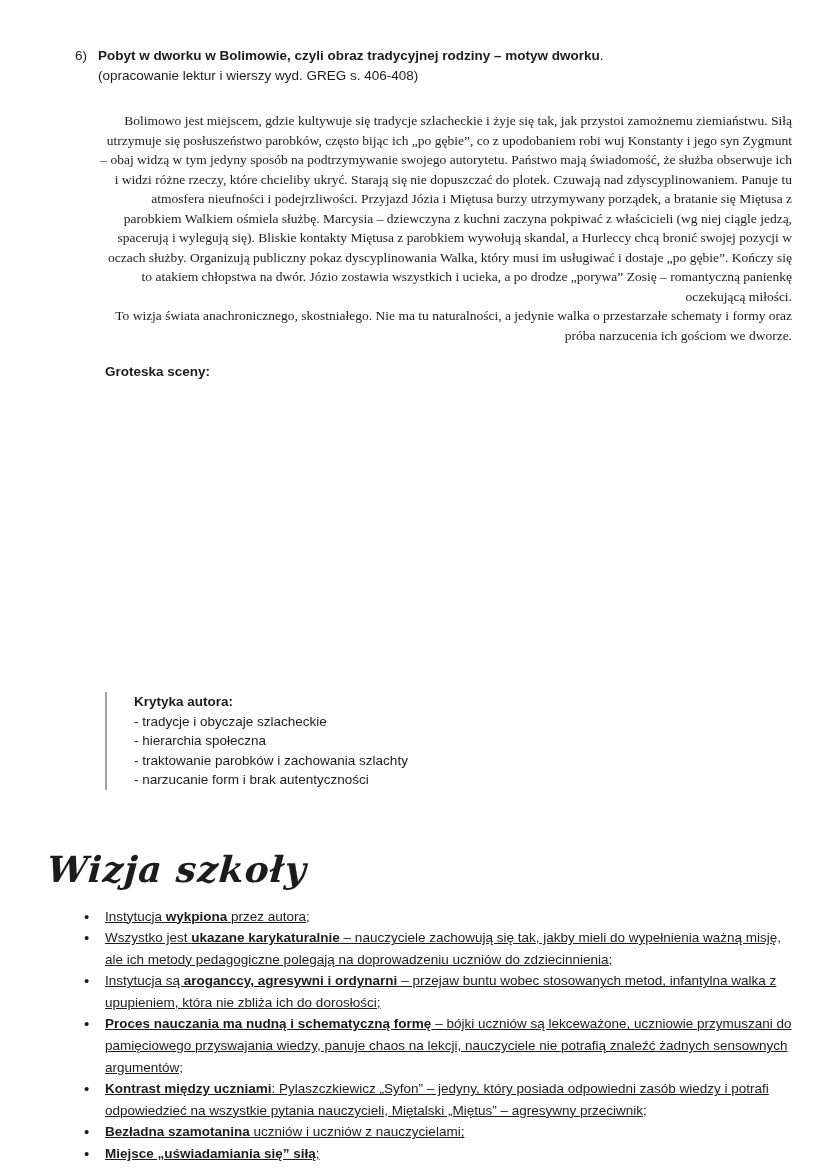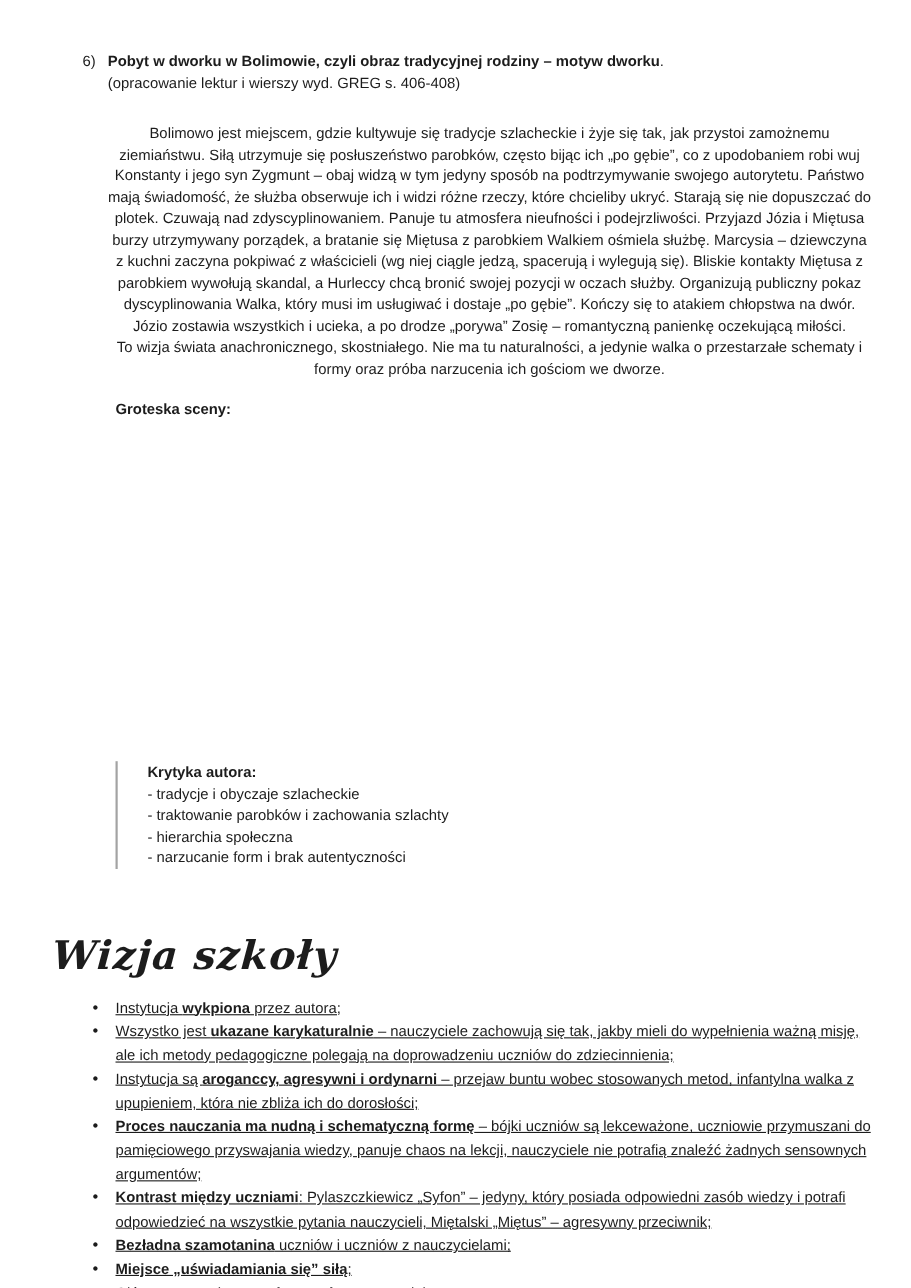--- a/index.html
+++ b/index.html
@@ -20,21 +20,22 @@
     line-height: 19.5px;
   }
   .item-number { width: 23px; flex: 0 0 23px; }
   .heading-text { flex: 1; }
   .title-bold { font-weight: bold; }
   .subtitle { font-weight: normal; }
   .para {
     margin: 26px 0 0 98px;
     width: 694px;
     line-height: 19.5px;
-    text-align: center;
+    text-align: right;
+    font-family: Liberation Serif, serif;
   }
   .para.second { margin-top: 0; }
   .compare {
     display: flex;
     margin: 17px 0 0 105px;
     width: 650px;
     line-height: 19.5px;
     flex-direction: column;
   }
   .compare-left { width: 330px; flex: 0 0 330px; padding-right: 0; }
@@ -96,22 +97,22 @@
   <p class="para second">To wizja świata anachronicznego, skostniałego. Nie ma tu naturalności, a jedynie walka o przestarzałe schematy i formy oraz próba narzucenia ich gościom we dworze.</p>
 
   <div class="compare">
     <div class="compare-left">
       <div class="col-header">Groteska sceny:</div>
     </div>
     <div class="compare-right">
       <div class="col-header">Krytyka autora:</div>
       <div>
           <div class="t-item">- tradycje i obyczaje szlacheckie</div>
+          <div class="t-item">- hierarchia społeczna</div>
           <div class="t-item">- traktowanie parobków i zachowania szlachty</div>
-          <div class="t-item">- hierarchia społeczna</div>
           <div class="t-item">- narzucanie form i brak autentyczności</div>
         </div>
     </div>
   </div>
 
   <div class="script-heading">Wizja szkoły</div>
 
   <ul class="bullets">
       <li class="bullet"><span class="seg">Instytucja </span><span class="seg-b">wykpiona</span><span class="seg"> przez autora;</span></li>
       <li class="bullet"><span class="seg">Wszystko jest </span><span class="seg-b">ukazane karykaturalnie</span><span class="seg"> – nauczyciele zachowują się tak, jakby mieli do wypełnienia ważną misję, ale ich metody pedagogiczne polegają na doprowadzeniu uczniów do zdziecinnienia;</span></li>

